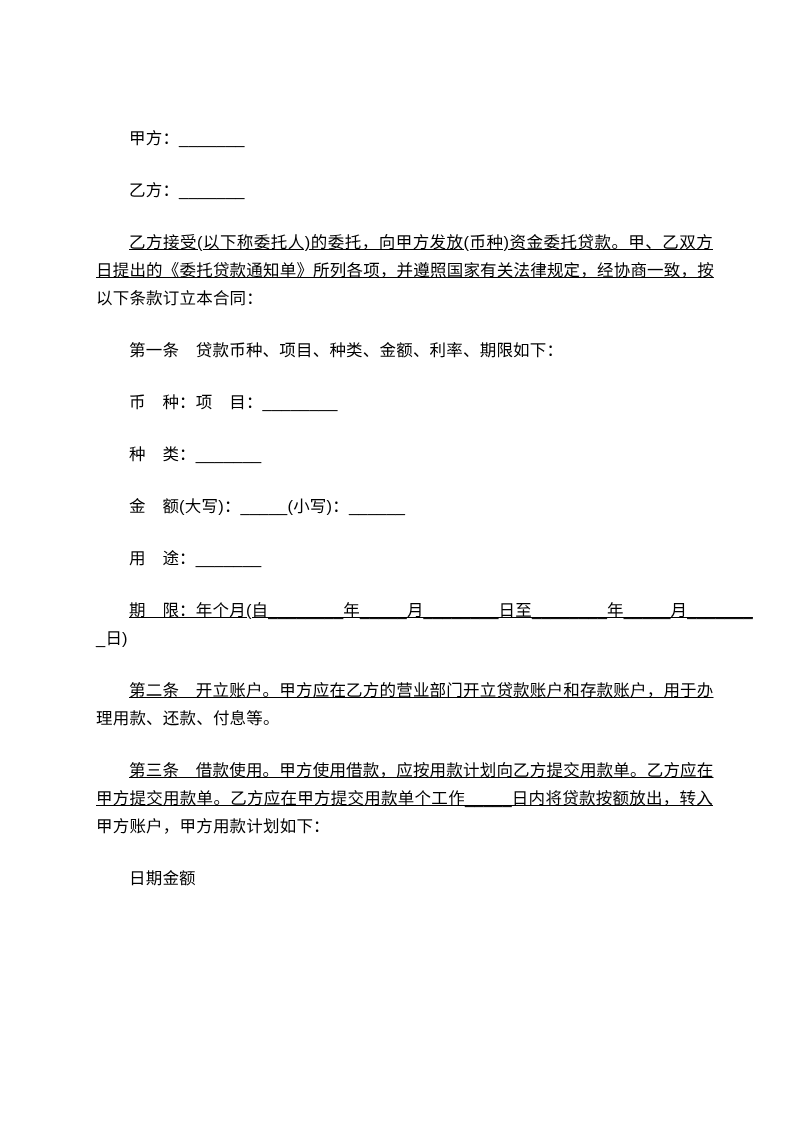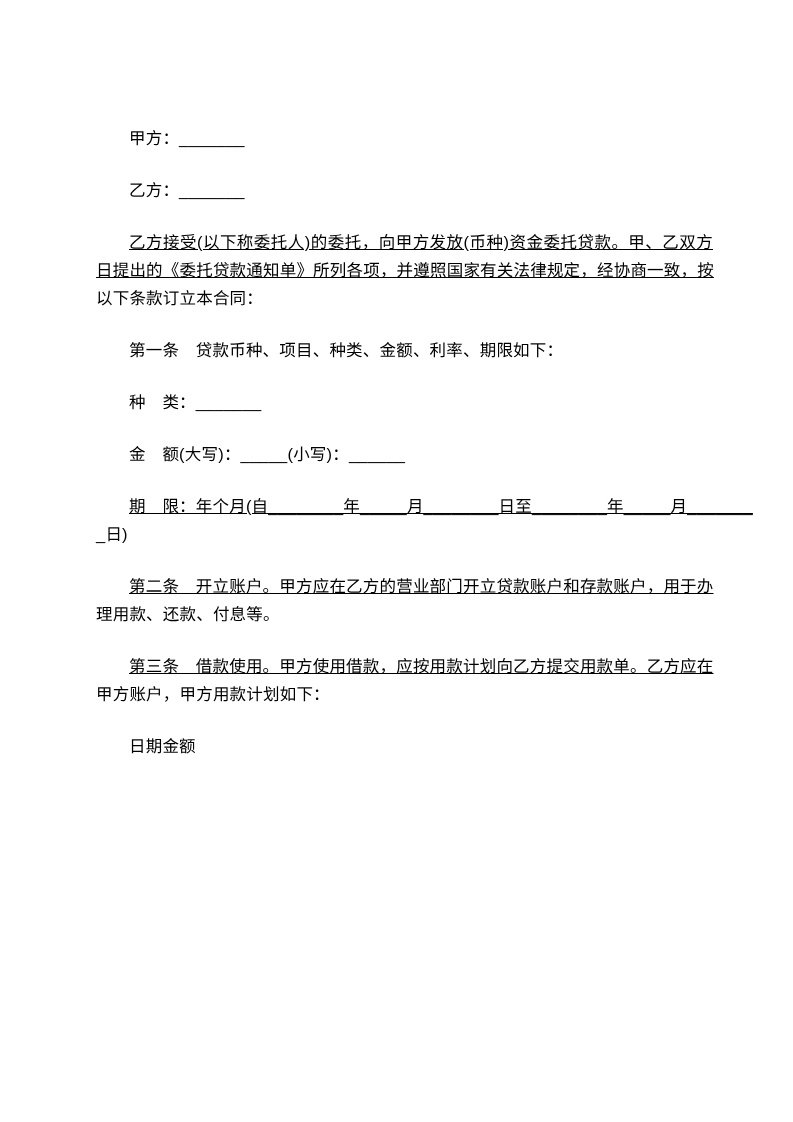--- a/index.html
+++ b/index.html
@@ -45,34 +45,41 @@
       </div>
       <div class="block">
         <div class="line indent fill">乙方接受(以下称委托人)的委托，向甲方发放(币种)资金委托贷款。甲、乙双方</div>
         <div class="line fill">日提出的《委托贷款通知单》所列各项，并遵照国家有关法律规定，经协商一致，按</div>
         <div class="line">以下条款订立本合同：</div>
       </div>
       <div class="block">
         <div class="line indent">第一条　贷款币种、项目、种类、金额、利率、期限如下：</div>
       </div>
       <div class="block">
+        <div class="line indent">币　种：项　目：________</div>
+      </div>
+      <div class="block">
         <div class="line indent">种　类：_______</div>
       </div>
       <div class="block">
         <div class="line indent">金　额(大写)：_____(小写)：______</div>
+      </div>
+      <div class="block">
+        <div class="line indent">用　途：_______</div>
       </div>
       <div class="block">
         <div class="line indent fill">期　限：年个月(自________年_____月________日至________年_____月_______</div>
         <div class="line">_日)</div>
       </div>
       <div class="block">
         <div class="line indent fill">第二条　开立账户。甲方应在乙方的营业部门开立贷款账户和存款账户，用于办</div>
         <div class="line">理用款、还款、付息等。</div>
       </div>
       <div class="block">
         <div class="line indent fill">第三条　借款使用。甲方使用借款，应按用款计划向乙方提交用款单。乙方应在</div>
+        <div class="line fill">甲方提交用款单。乙方应在甲方提交用款单个工作_____日内将贷款按额放出，转入</div>
         <div class="line">甲方账户，甲方用款计划如下：</div>
       </div>
       <div class="block">
         <div class="line indent">日期金额</div>
       </div>
     </main>
 </div>
 
 </body></html>

